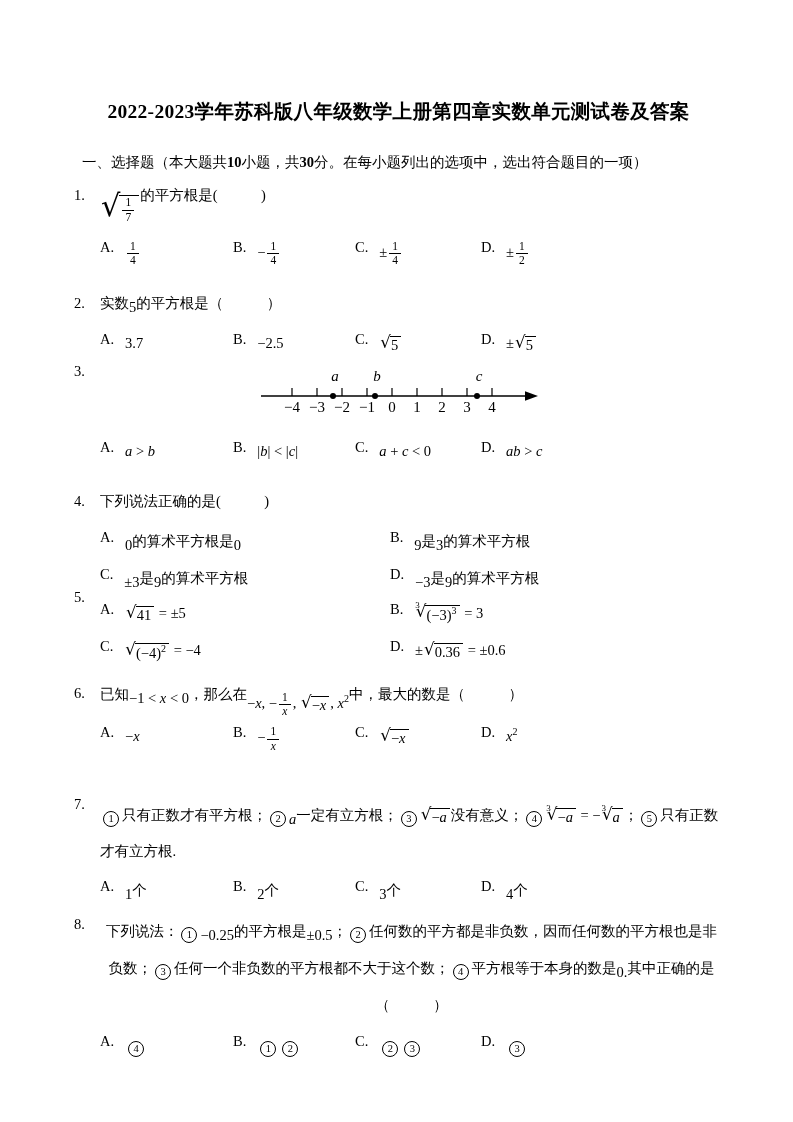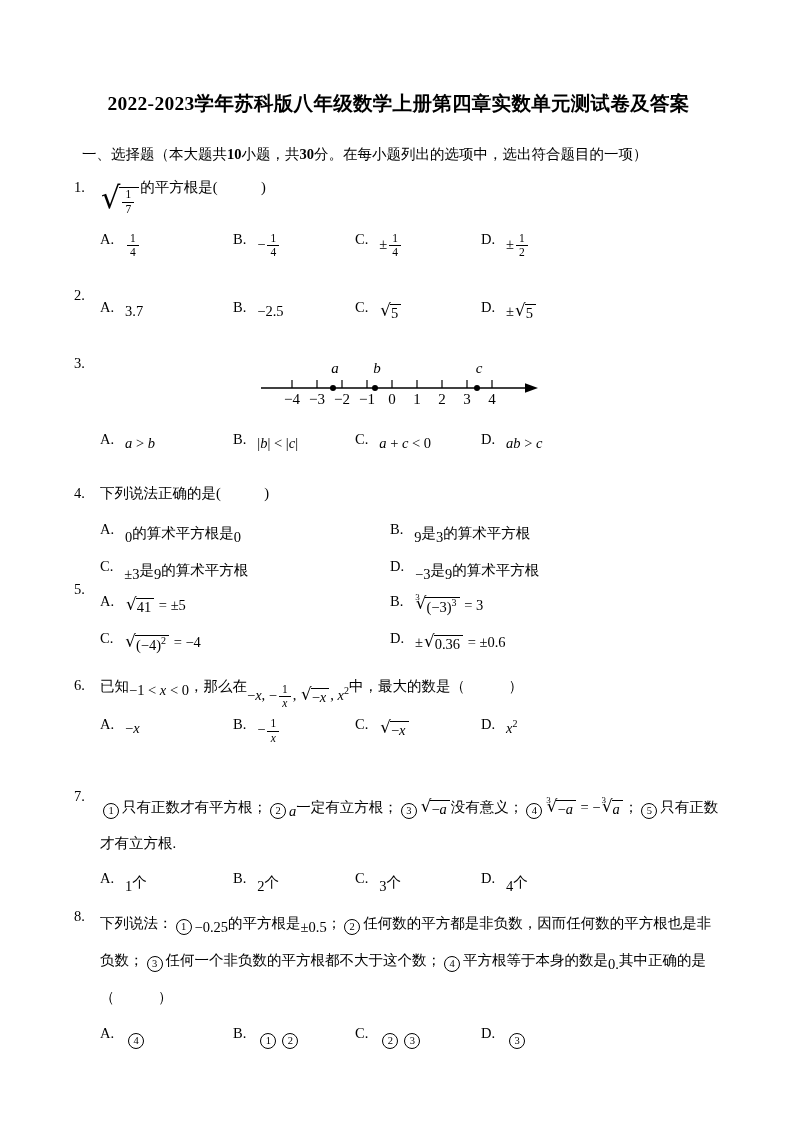--- a/index.html
+++ b/index.html
@@ -8,21 +8,21 @@
     width:793px;height:1122px;
     box-sizing:border-box;
     padding:84px 70px 30px 74px;
     background:#ffffff;color:#000;
     font-family:"Liberation Serif","DejaVu Serif",serif;
     font-size:14.5px;line-height:1.6;
     overflow:hidden;
   }
   .title{
     text-align:center;font-size:19.5px;font-weight:700;
-    margin:4px 0 24px 0;letter-spacing:0.3px;
+    margin:12px 0 24px 0;letter-spacing:0.3px;
   }
   .section{margin:0 0 10px 8px;}
   .bld{font-weight:700;}
   .question{display:flex;align-items:flex-start;}
   .qnum{width:26px;flex:none;}
   .qbody{flex:1;min-width:0;}
   .q1{min-height:108px}.q2{min-height:68px}.q3{min-height:130px}
   .q4{min-height:94px}.q5{min-height:96px}.q6{min-height:111px}
   .q7{min-height:120px}.q8{min-height:92px}
   .options{display:grid;margin-top:12px;row-gap:14px;}
@@ -48,21 +48,21 @@
   .sqrt:has(.frac) .rad{font-size:2.1em;margin-top:-3px;}
   .circ{display:inline-flex;align-items:center;justify-content:center;
         width:14px;height:14px;border:1.2px solid #000;border-radius:50%;
         font-size:10.5px;line-height:1;margin:0 3px;vertical-align:-2px;flex:none;
         font-family:"Liberation Serif",serif;}
   
   .numline-wrap{margin:6px 0 2px 142px;}
   .numline text{font-size:15px;font-family:"Liberation Serif",serif;fill:#000;}
   .numline .pt{font-style:italic;}
   .stmts{line-height:2.5;margin-top:4px;}
-  .q8 .stem{line-height:2.55;}
+  .q8 .stem{line-height:2.55;text-align:center;}
   .q7 .options,.q8 .options{margin-top:6px;}
 </style>
 </head>
 <body>
 
 <div class="page">
 
   <h1 class="title">2022-2023学年苏科版八年级数学上册第四章实数单元测试卷及答案</h1>
 
   <div class="section">一、选择题（本大题共<span class="bld">10</span>小题，共<span class="bld">30</span>分。在每小题列出的选项中，选出符合题目的一项）</div>
@@ -106,20 +106,21 @@
                 <span class="fd">2</span>
               </span></span>
           </div>
       </div>
     </div>
   </div>
 
   <div class="question q2">
     <span class="qnum">2.</span>
     <div class="qbody">
+      <div class="stem">实数<span class="low">5</span>的平方根是（　　　）</div>
       <div class="options cols4">
         <div class="option">
             <span class="olabel">A.</span>
             <span class="ocontent">3.7</span>
           </div>
         <div class="option">
             <span class="olabel">B.</span>
             <span class="ocontent">−2.5</span>
           </div>
         <div class="option">

